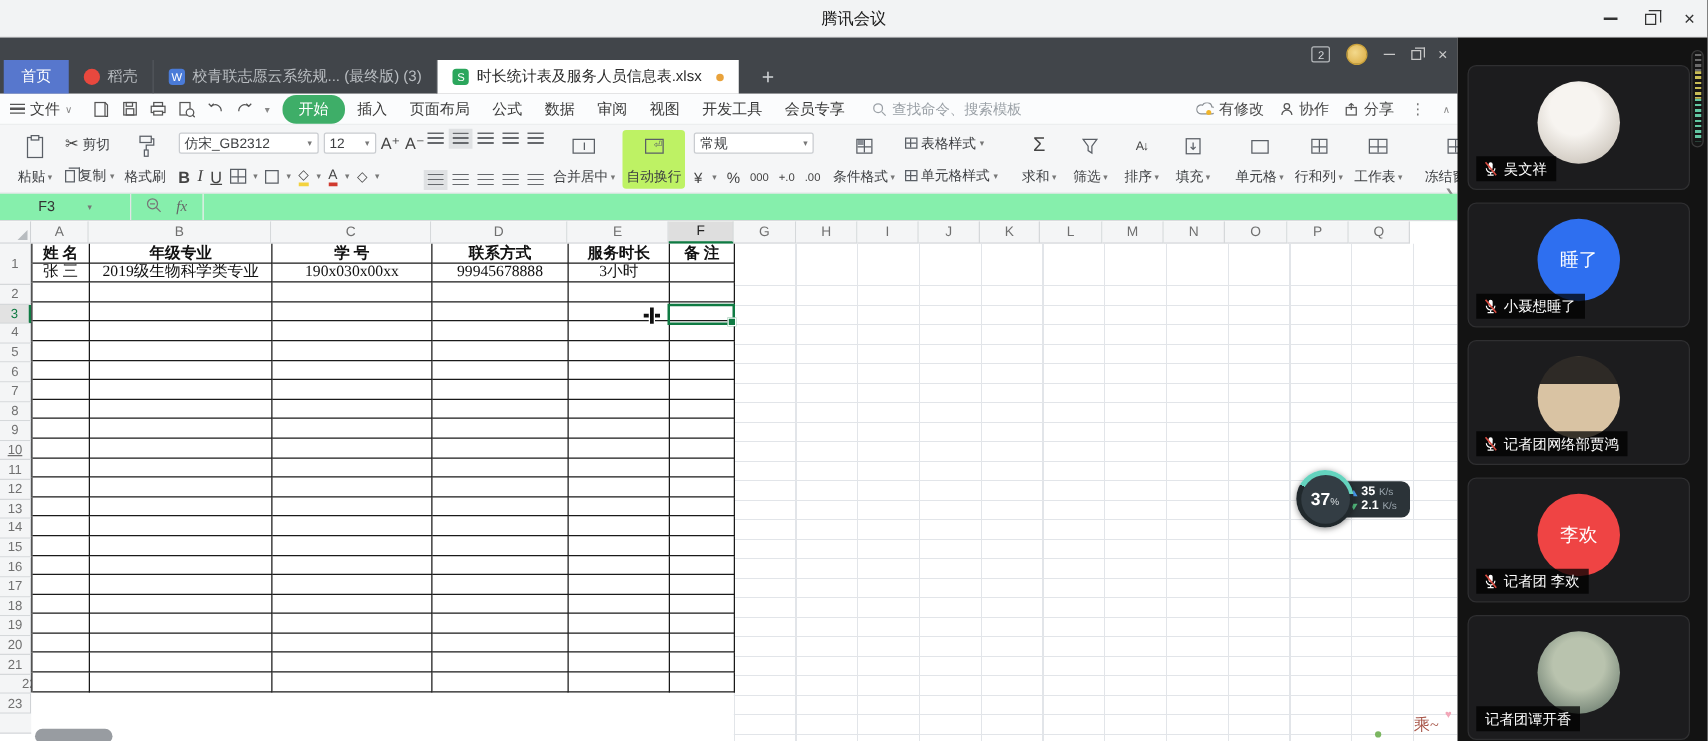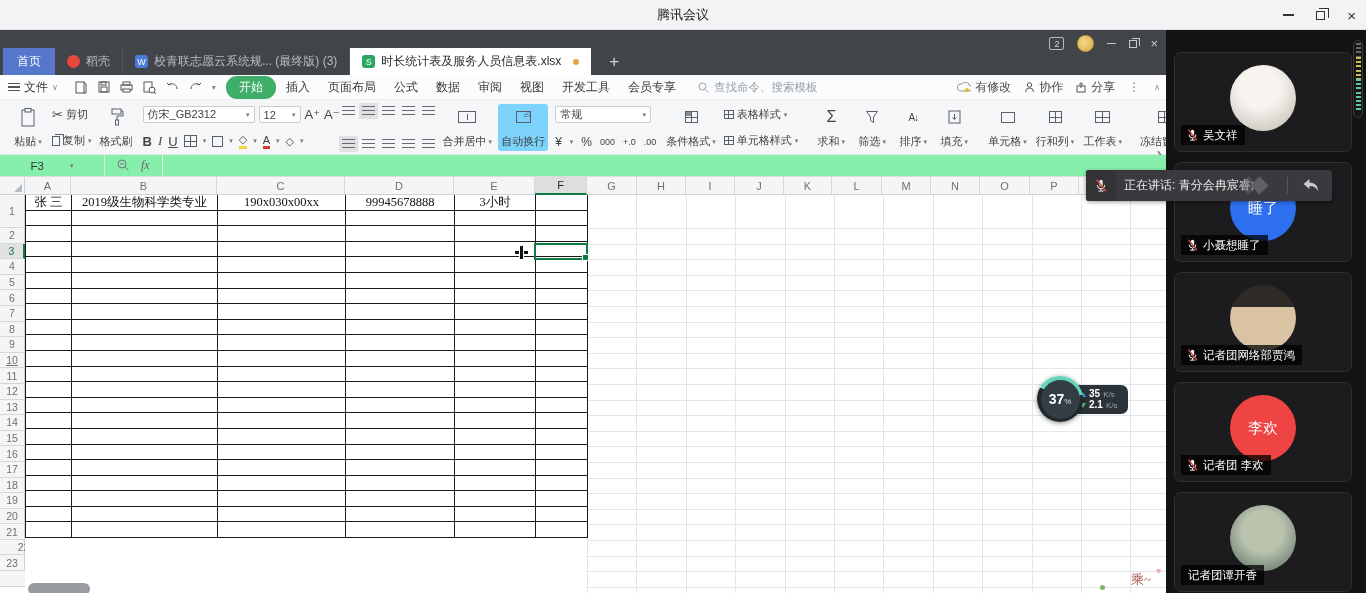--- a/index.html
+++ b/index.html
@@ -69,21 +69,21 @@
     border-bottom:1px solid #e2e4e6;display:flex;align-items:stretch;padding:4px 2px 3px 4px;font-size:11px;color:#3d3f42;}
   .rgroup{display:flex;align-items:stretch;gap:3px;padding:0 5px;}
   .rsep{width:1px;background:#e3e5e7;margin:2px 1px;}
   .bigbtn{display:flex;flex-direction:column;align-items:center;justify-content:space-between;
     padding:2px 3px;min-width:38px;}
   .bigbtn .iczone{height:22px;display:flex;align-items:center;justify-content:center;}
   .blabel{display:flex;align-items:center;gap:2px;white-space:nowrap;}
   .caret{font-size:7px;color:#777;}
   .vcol{display:flex;flex-direction:column;justify-content:space-between;padding:2px 0;}
   .smallbtn{display:flex;align-items:center;gap:3px;white-space:nowrap;padding:1px 2px;}
-  .pressed{background:#7dd3fc;border-radius:3px;text-align:center;}
+  .pressed{background:#bef264;border-radius:3px;text-align:center;}
   .combo{background:#fff;border:1px solid #c9ccd0;border-radius:2px;height:17px;
     display:flex;align-items:center;justify-content:space-between;padding:0 4px;gap:4px;white-space:nowrap;}
   .row2{display:flex;align-items:center;gap:6px;}
   .fgrp{display:flex;flex-direction:column;justify-content:space-between;padding:2px 0;}
   .fr1{display:flex;align-items:center;gap:4px;}
   .glyph{font-size:13px;color:#444;}
   .bi{font-weight:bold;}
   .it2{font-style:italic;font-family:"Liberation Serif",serif;}
   .un{text-decoration:underline;}
   .clrbar{position:relative;padding-bottom:3px;}
@@ -665,20 +665,28 @@
           <div class="rowh" style="height: 15.6px;">20</div>
           <div class="rowh" style="height: 15.6px;">21</div>
           <div class="rowh" style="height: 15.6px; padding-left: 23px;">22</div>
           <div class="rowh" style="height: 15.6px;">23</div>
           <div class="rowh" style="height: 15.6px; padding-left: 32px;">24</div>
         </div>
       <div class="grid">
         <div class="vlines"></div>
         <div class="hlines"></div>
         <div class="xtable" id="xtable">
+            <div class="trow hdr">
+              <div class="tcell" style="width: 46px;">姓  名</div>
+              <div class="tcell" style="width: 146px;">年级专业</div>
+              <div class="tcell" style="width: 128px;">学  号</div>
+              <div class="tcell" style="width: 109px;">联系方式</div>
+              <div class="tcell" style="width: 81px;">服务时长</div>
+              <div class="tcell" style="width: 52px;">备  注</div>
+            </div>
             <div class="trow">
               <div class="tcell" style="width: 46px;">张  三</div>
               <div class="tcell" style="width: 146px;">2019级生物科学类专业</div>
               <div class="tcell" style="width: 128px;">190x030x00xx</div>
               <div class="tcell" style="width: 109px;">99945678888</div>
               <div class="tcell" style="width: 81px;">3小时</div>
               <div class="tcell" style="width: 52px;"></div>
             </div>
             <div class="trow">
               <div class="tcell" style="width: 46px;"></div>
@@ -931,42 +939,20 @@
           </div>
         </div>
       </div>
     <div class="scrollmarks">
       <span class="band g"></span>
       <span class="band y"></span>
       <span class="band t"></span>
     </div>
   </div>
 
-  <div class="banner">
-    <span class="micblock">
-      <svg width="14" height="15" viewBox="0 0 16 16">
-          <rect x="6" y="1.5" width="4" height="7.5" rx="2" fill="#e9e9e9"></rect>
-          <path d="M3.8 7.5 a4.2 4.2 0 0 0 8.4 0" stroke="#e9e9e9" fill="none" stroke-width="1.2"></path>
-          <line x1="8" y1="12" x2="8" y2="14" stroke="#e9e9e9" stroke-width="1.2"></line>
-          <line x1="5" y1="14.3" x2="11" y2="14.3" stroke="#e9e9e9" stroke-width="1.2"></line>
-          <line x1="3" y1="1.5" x2="13.5" y2="14.5" stroke="#d84b40" stroke-width="1.6"></line>
-        </svg>
-    </span>
-    <span class="btext">正在讲话: 青分会冉宸睿;</span>
-    <span class="wm">
-        <span class="d1"></span>
-        <span class="d2"></span>
-      </span>
-    <span class="bdiv"></span>
-    <span class="reply">
-      <svg width="19" height="16" viewBox="0 0 19 16">
-          <path d="M8.5 2 L2.5 7 L8.5 12 L8.5 9 C13 9 15.7 11 17 14.2 C17 8 13.5 5.8 8.5 5.8 Z" fill="#c9cacc"></path>
-        </svg>
-    </span>
-  </div>
 
   <div class="netpill">
     <span class="nrow">
       <span class="tri-up"></span>
       <span class="nval">35</span>
       <span class="nunit">K/s</span>
     </span>
     <span class="nrow">
       <span class="tri-dn"></span>
       <span class="nval">2.1</span>

